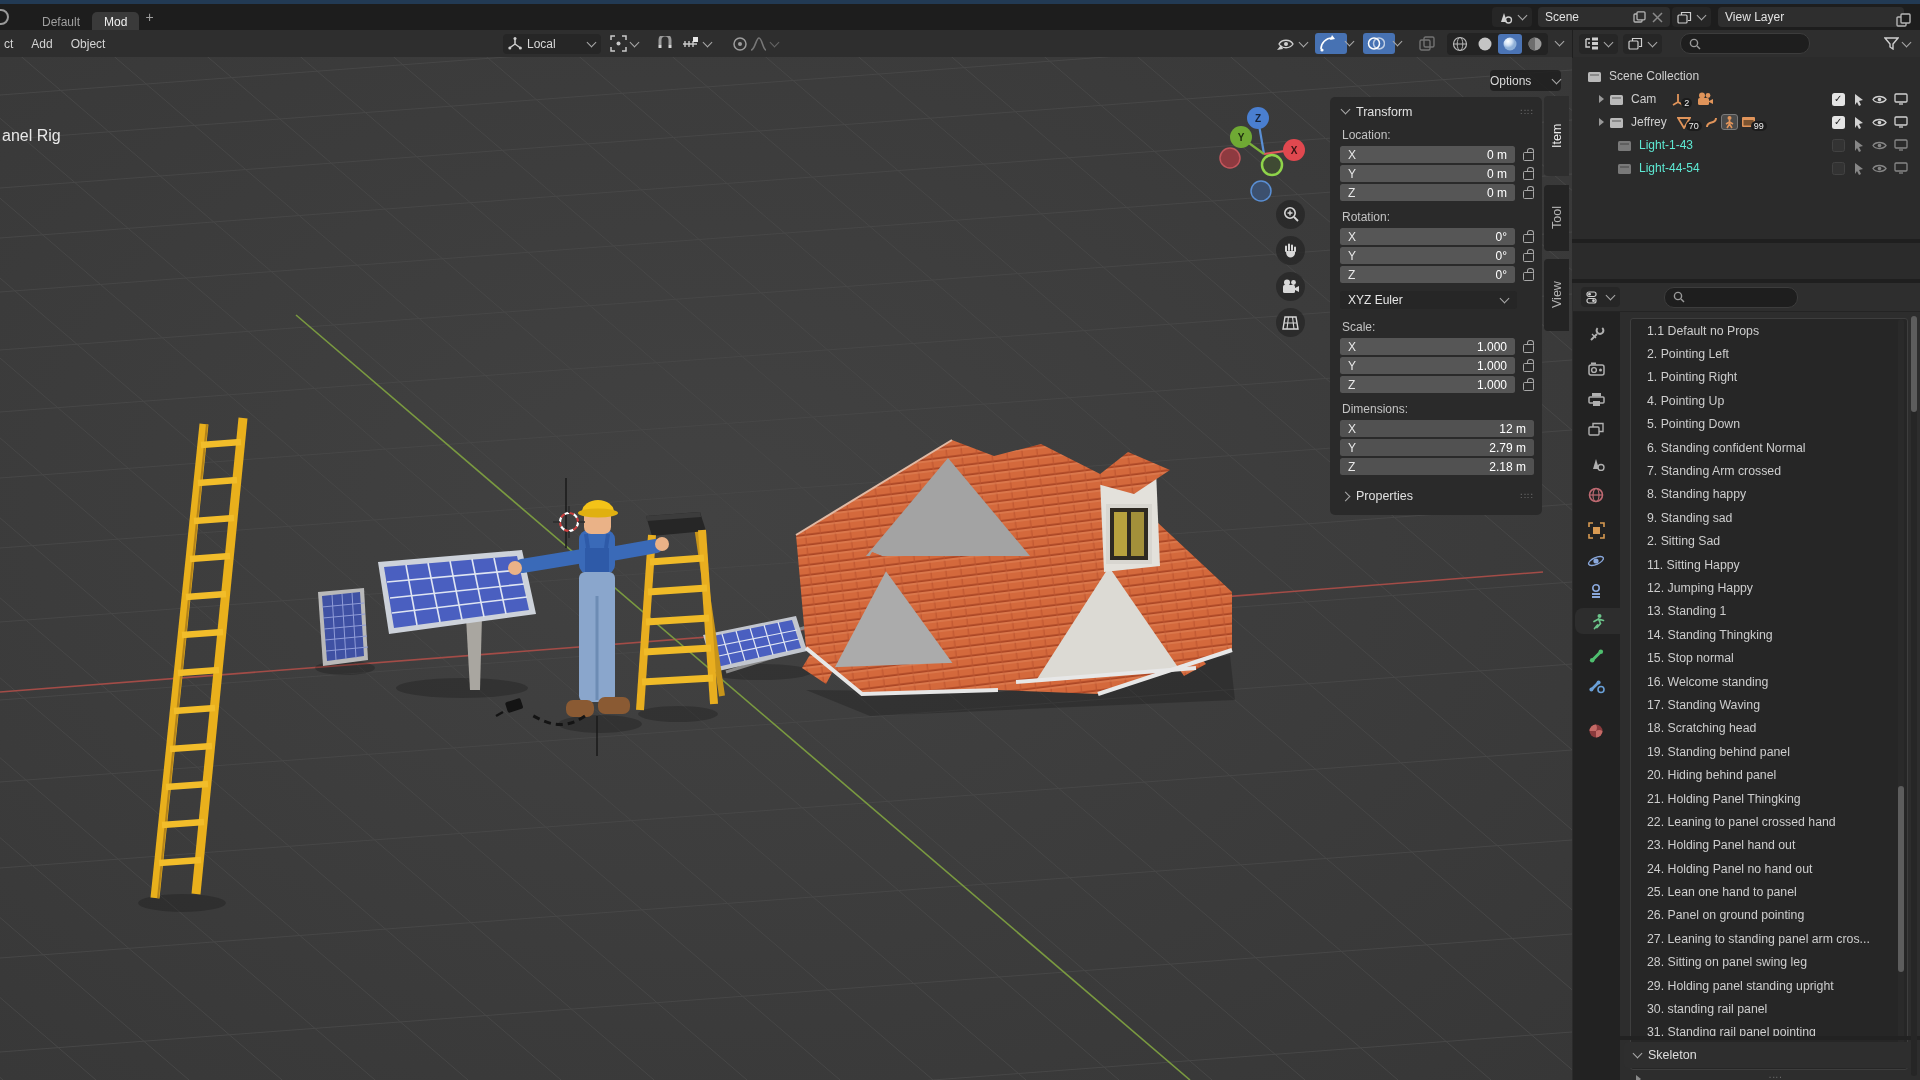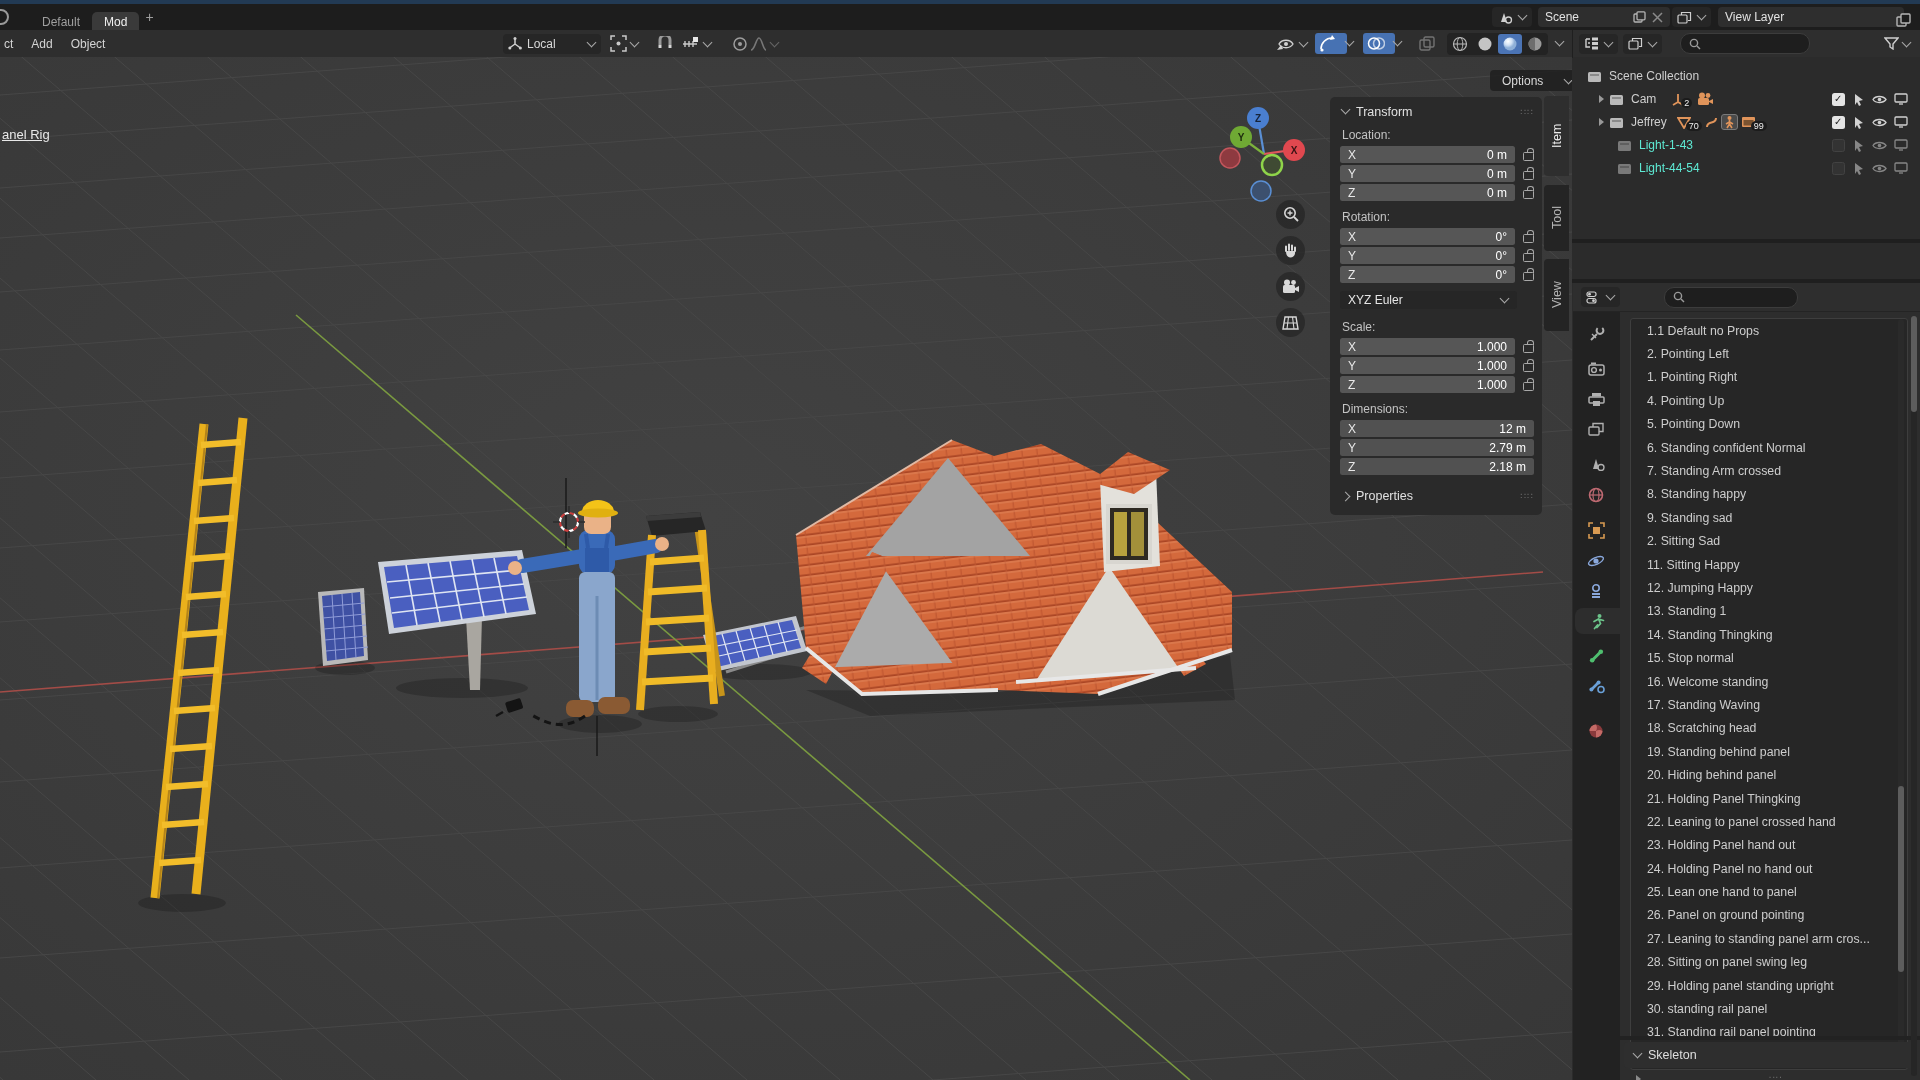--- a/index.html
+++ b/index.html
@@ -24,22 +24,22 @@
   .menu{padding:0 9px;color:#d4d4d4;}
   .hbtn{display:flex;align-items:center;height:21px;padding:0 4px;border-radius:3px;gap:2px;}
   .hbtn.on{background:#4772b3;}
   .hgroup{display:flex;background:#232323;border-radius:4px;height:22px;align-items:center;padding:0 1px;gap:1px;}
   .hcell{width:24px;height:20px;border-radius:3px;display:flex;align-items:center;justify-content:center;}
   .hcell.on{background:#4b74b5;}
   .search{display:flex;align-items:center;background:#1e1e1e;border:1px solid #3c3c3c;border-radius:10px;height:19px;padding:0 8px;gap:6px;}
   
   #viewport{left:0;top:57px;width:1572px;height:1023px;overflow:hidden;
     background:radial-gradient(ellipse at 45% 45%, #424242 0%, #3c3c3c 55%, #373737 100%);}
-  #cornerlabel{left:2px;top:70px;color:#e8e8e8;font-size:13px;text-decoration:underline;}
-  #optionsbtn{left:1490px;top:13px;background:rgba(30,30,30,.85);border-radius:4px;height:21px;display:flex;align-items:center;padding:0 12px;gap:20px;color:#d8d8d8;}
+  #cornerlabel{left:2px;top:70px;color:#e8e8e8;font-size:16px;}
+  #optionsbtn{left:1490px;top:13px;background:rgba(30,30,30,.85);border-radius:4px;height:21px;display:flex;align-items:center;padding:0 0;gap:20px;color:#d8d8d8;}
   .navbtn{position:absolute;width:29px;height:29px;border-radius:50%;background:rgba(38,38,38,.75);display:flex;align-items:center;justify-content:center;}
   
   #npanel{left:1330px;top:40px;width:212px;background:rgba(41,41,41,.95);border-radius:5px;padding:8px 8px 12px 10px;box-sizing:border-box;}
   .ptitle{display:flex;align-items:center;gap:6px;color:#e0e0e0;font-size:12.5px;}
   .grip{color:#6e6e6e;font-size:9px;letter-spacing:1px;margin-left:auto;}
   .slabel{color:#c3c3c3;margin:9px 0 4px 2px;}
   .trow{display:flex;align-items:center;margin-bottom:2px;}
   .tfield{flex:1;display:flex;height:17px;background:#565656;border-radius:2.5px;align-items:center;padding:0 8px;color:#fff;}
   .tfield .tax{width:26px;color:#e8e8e8;}
   .tfield .tval{margin-left:auto;}

